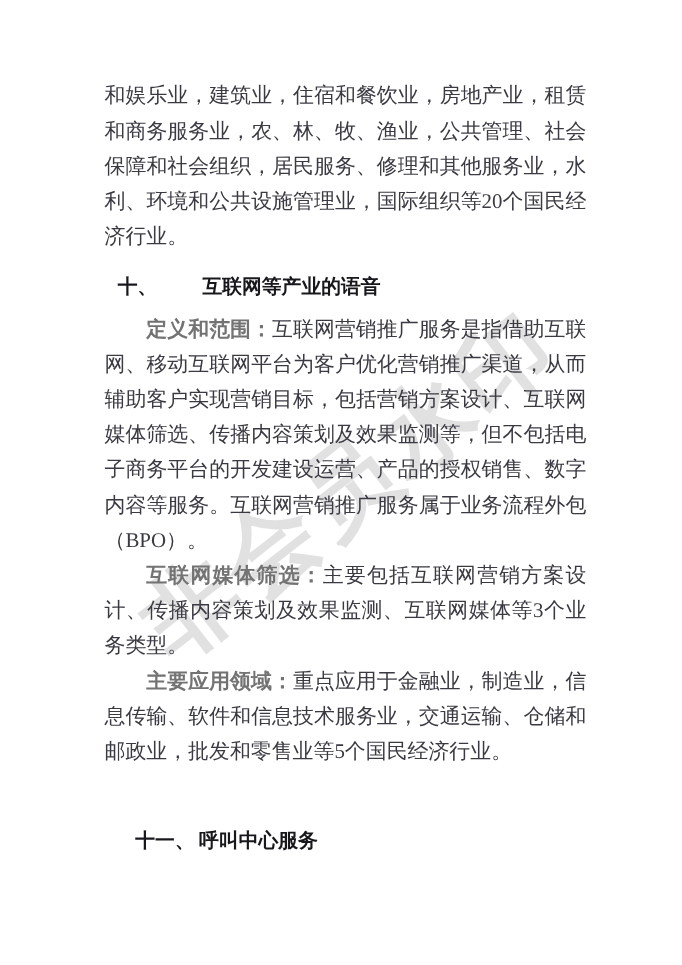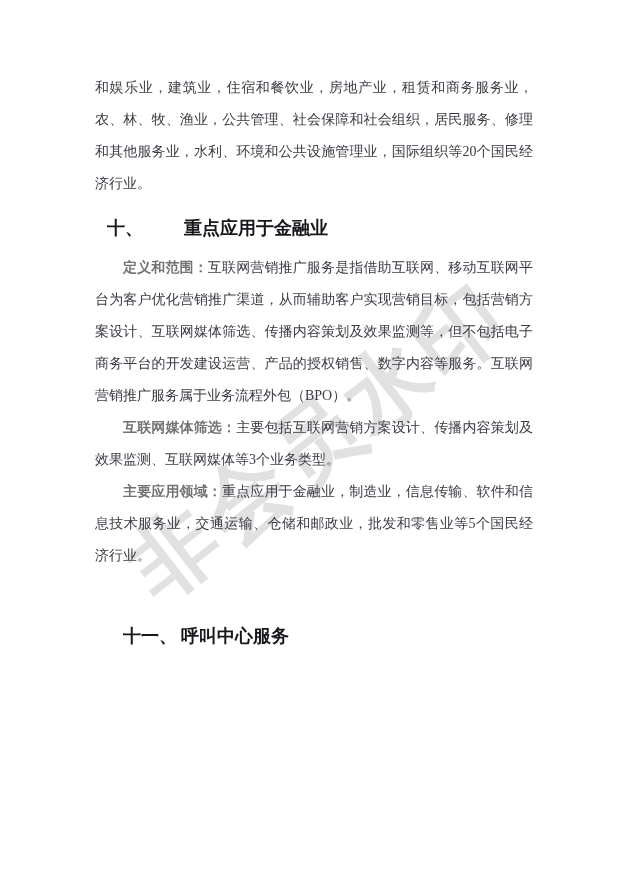--- a/index.html
+++ b/index.html
@@ -10,21 +10,21 @@
   .page{position:absolute;inset:0;background:#ffffff;}
   .watermark{
     position:absolute;left:318px;top:442px;
     transform:translate(-50%,-50%) rotate(-38deg);
     font-family:"Liberation Sans","DejaVu Sans",sans-serif;
     font-size:86px;font-weight:bold;letter-spacing:4px;white-space:nowrap;
     color:rgba(175,175,180,0.38);z-index:0;user-select:none;
   }
   .content{position:absolute;left:95px;top:72px;width:438px;z-index:1;}
   .para{
-    margin:0;font-size:14px;line-height:32px;color:#3a3a42;
+    margin:0;font-size:19px;line-height:32px;color:#3a3a42;
     text-align:justify;text-justify:inter-character;
   }
   .para .plabel{font-weight:bold;color:#737373;}
   .para.indent{text-indent:2em;}
   .heading{
     margin:12px 0 8px 0;font-size:18px;line-height:32px;font-weight:bold;color:#17171c;
     font-family:"Liberation Sans","DejaVu Sans",sans-serif;
   }
   .heading.h10{padding-left:12px;}
   .heading.h10 .htitle{margin-left:41px;}
@@ -38,21 +38,21 @@
 
   <div class="watermark">非会员水印</div>
 
   <div class="content">
 
     <p class="para">
       <span>和娱乐业，建筑业，住宿和餐饮业，房地产业，租赁和商务服务业，农、林、牧、渔业，公共管理、社会保障和社会组织，居民服务、修理和其他服务业，水利、环境和公共设施管理业，国际组织等20个国民经济行业。</span>
     </p>
 
     <h2 class="heading h10">
-      <span class="hnum">十、</span><span class="htitle">重点应用于金融业</span>
+      <span class="hnum">十、</span><span class="htitle">互联网等产业的语音</span>
     </h2>
 
     <p class="para indent">
       <span class="plabel">定义和范围：</span><span>互联网营销推广服务是指借助互联网、移动互联网平台为客户优化营销推广渠道，从而辅助客户实现营销目标，包括营销方案设计、互联网媒体筛选、传播内容策划及效果监测等，但不包括电子商务平台的开发建设运营、产品的授权销售、数字内容等服务。互联网营销推广服务属于业务流程外包（BPO）。</span>
     </p>
 
     <p class="para indent">
       <span class="plabel">互联网媒体筛选：</span><span>主要包括互联网营销方案设计、传播内容策划及效果监测、互联网媒体等3个业务类型。</span>
     </p>
 

